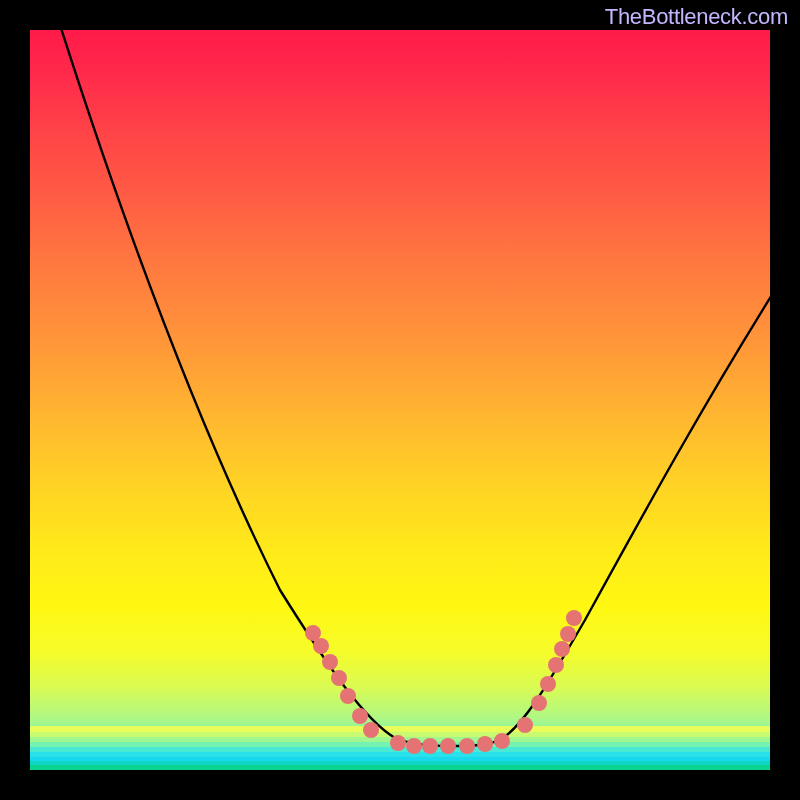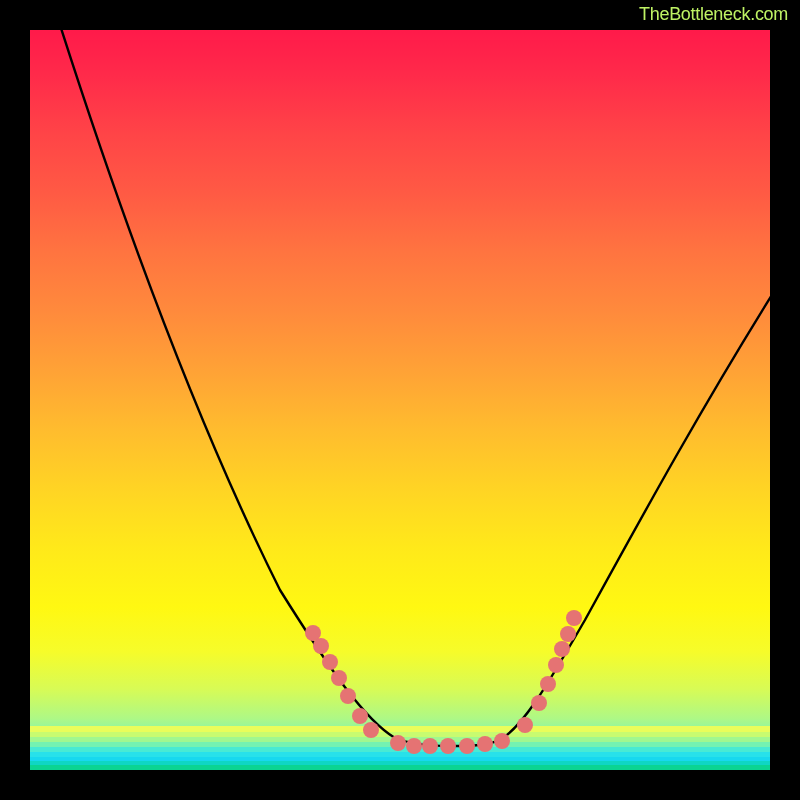--- a/index.html
+++ b/index.html
@@ -8,22 +8,22 @@
     height: 800px;
     background: #000;
     position: relative;
     font-family: Arial, Helvetica, sans-serif;
     overflow: hidden;
   }
   .watermark {
     position: absolute;
     top: 4px;
     right: 12px;
-    color: #bef264;
-    font-size: 18px;
+    color: #c4b5fd;
+    font-size: 22px;
     font-weight: 500;
     letter-spacing: -0.3px;
     z-index: 10;
   }
   .plot-area {
     position: absolute;
     left: 30px;
     top: 30px;
     width: 740px;
     height: 740px;

